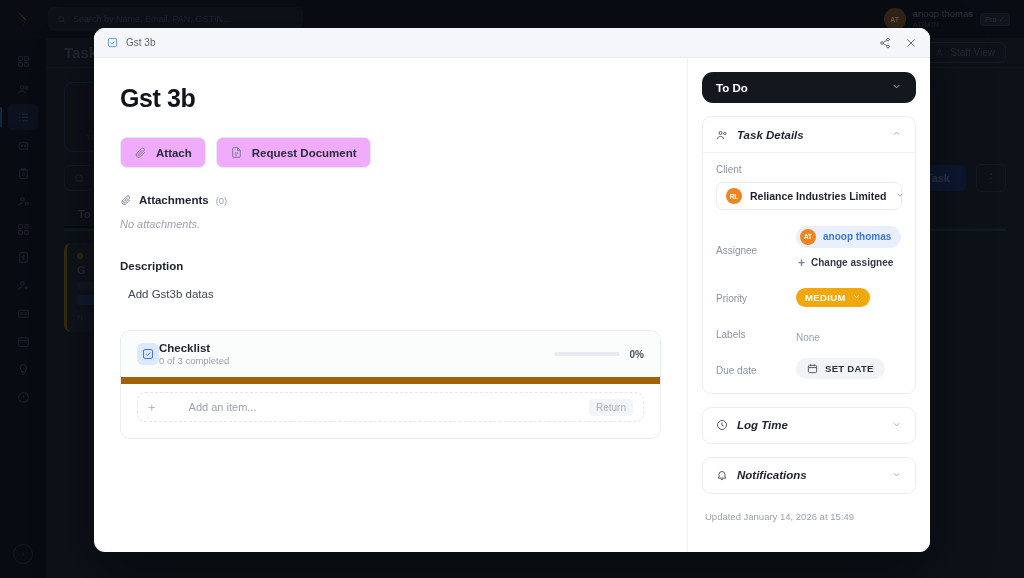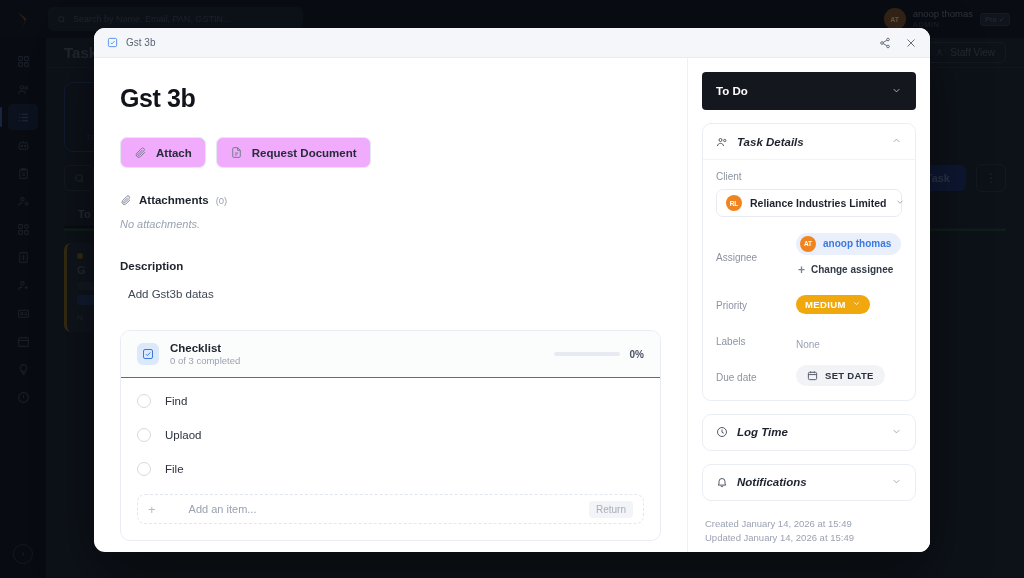--- a/index.html
+++ b/index.html
@@ -159,22 +159,22 @@
   .empty-note { margin-top:12px; font-size:11px; font-style:italic; color:#9aa2b1; }
 
   .desc-label { margin-top:30px; font-size:11.5px;font-weight:700;color:#1d222c; }
   .desc-text { margin-top:16px; margin-left:8px; font-size:11.5px; color:#3f4654; }
 
   .chk-card {
     margin-top:30px; border:1px solid #e9edf3; border-radius:10px; overflow:hidden;
     background:#fff;
   }
   .chk-head {
-    background:#fbfdfc; border-bottom:1px solid #a16207;
-    display:flex; align-items:center; padding:11px 16px; gap:11px;
+    background:#fbfdfc; border-bottom:7px solid #a16207;
+    display:flex; align-items:center; padding:11px 16px; 
   }
   .chk-icon {
     width:22px;height:22px;border-radius:6px;background:#dce8fb;color:#3b79e0;
     display:flex;align-items:center;justify-content:center;flex:0 0 auto;
   }
   .chk-name { font-size:11.5px;font-weight:700;color:#1d222c; }
   .chk-sub { font-size:9.5px;color:#9aa2b1;margin-top:1px; }
   .chk-prog { margin-left:auto; display:flex;align-items:center;gap:10px; }
   .prog-track { width:66px;height:4px;border-radius:3px;background:#e7eaf0; }
   .prog-pct { font-size:10px;font-weight:700;color:#4b5260; }
@@ -192,21 +192,21 @@
   }
   .add-plus { color:#b4bbc6; font-size:13px; line-height:1; }
   .add-ph { font-size:11px; color:#9aa2b1;margin-left:23px; }
   .return-chip {
     margin-left:auto; font-size:10px; color:#a8afba; background:#f2f4f8;
     border-radius:4px; padding:3px 7px;
   }
 
   
   .status-sel {
-    background:#14171d; color:#fff; border-radius:4px; height:38px;
+    background:#14171d; color:#fff; border-radius:11px; height:31px;
     display:flex; align-items:center; padding:0 14px; font-size:11.5px; font-weight:700;
   }
   .status-sel .cv { margin-left:auto; color:#b7bcc6; }
 
   .panel { margin-top:13px; border:1px solid #eaeef3; border-radius:9px; background:#fff; }
   .panel-head {
     display:flex;align-items:center;gap:9px; padding:11px 13px; font-size:11.5px;
     font-weight:700; color:#1d222c;font-style:italic;
   }
   .panel-head .cv { margin-left:auto; color:#9aa2b1; font-size:10px; }
@@ -515,34 +515,20 @@
             <div>
               <div class="chk-name">Checklist</div>
               <div class="chk-sub">0 of 3 completed</div>
             </div>
             <div class="chk-prog">
               <div class="prog-track"></div>
               <div class="prog-pct">0%</div>
             </div>
           </div>
 
-          <div class="chk-items">
-            <div class="chk-item">
-              <div class="radio"></div>
-              <div class="chk-label">Find</div>
-            </div>
-            <div class="chk-item">
-              <div class="radio"></div>
-              <div class="chk-label">Uplaod</div>
-            </div>
-            <div class="chk-item">
-              <div class="radio"></div>
-              <div class="chk-label">File</div>
-            </div>
-          </div>
 
           <div class="add-item">
             <span class="add-plus">+</span>
             <span class="add-ph">Add an item...</span>
             <span class="return-chip">Return</span>
           </div>
         </div>
       </div>
 
       <div class="m-right">
@@ -665,20 +651,19 @@
             <span>Notifications</span>
             <span class="cv">
               <svg width="11" height="11" viewBox="0 0 24 24" fill="none" stroke="currentColor" stroke-width="2">
                   <path d="M6 9l6 6 6-6"></path>
                 </svg>
             </span>
           </div>
         </div>
 
         <div class="meta">
-          <div>Created January 14, 2026 at 15:49</div>
           <div>Updated January 14, 2026 at 15:49</div>
         </div>
 
       </div>
     </div>
   </div>
 </div>
 
 </body></html>

